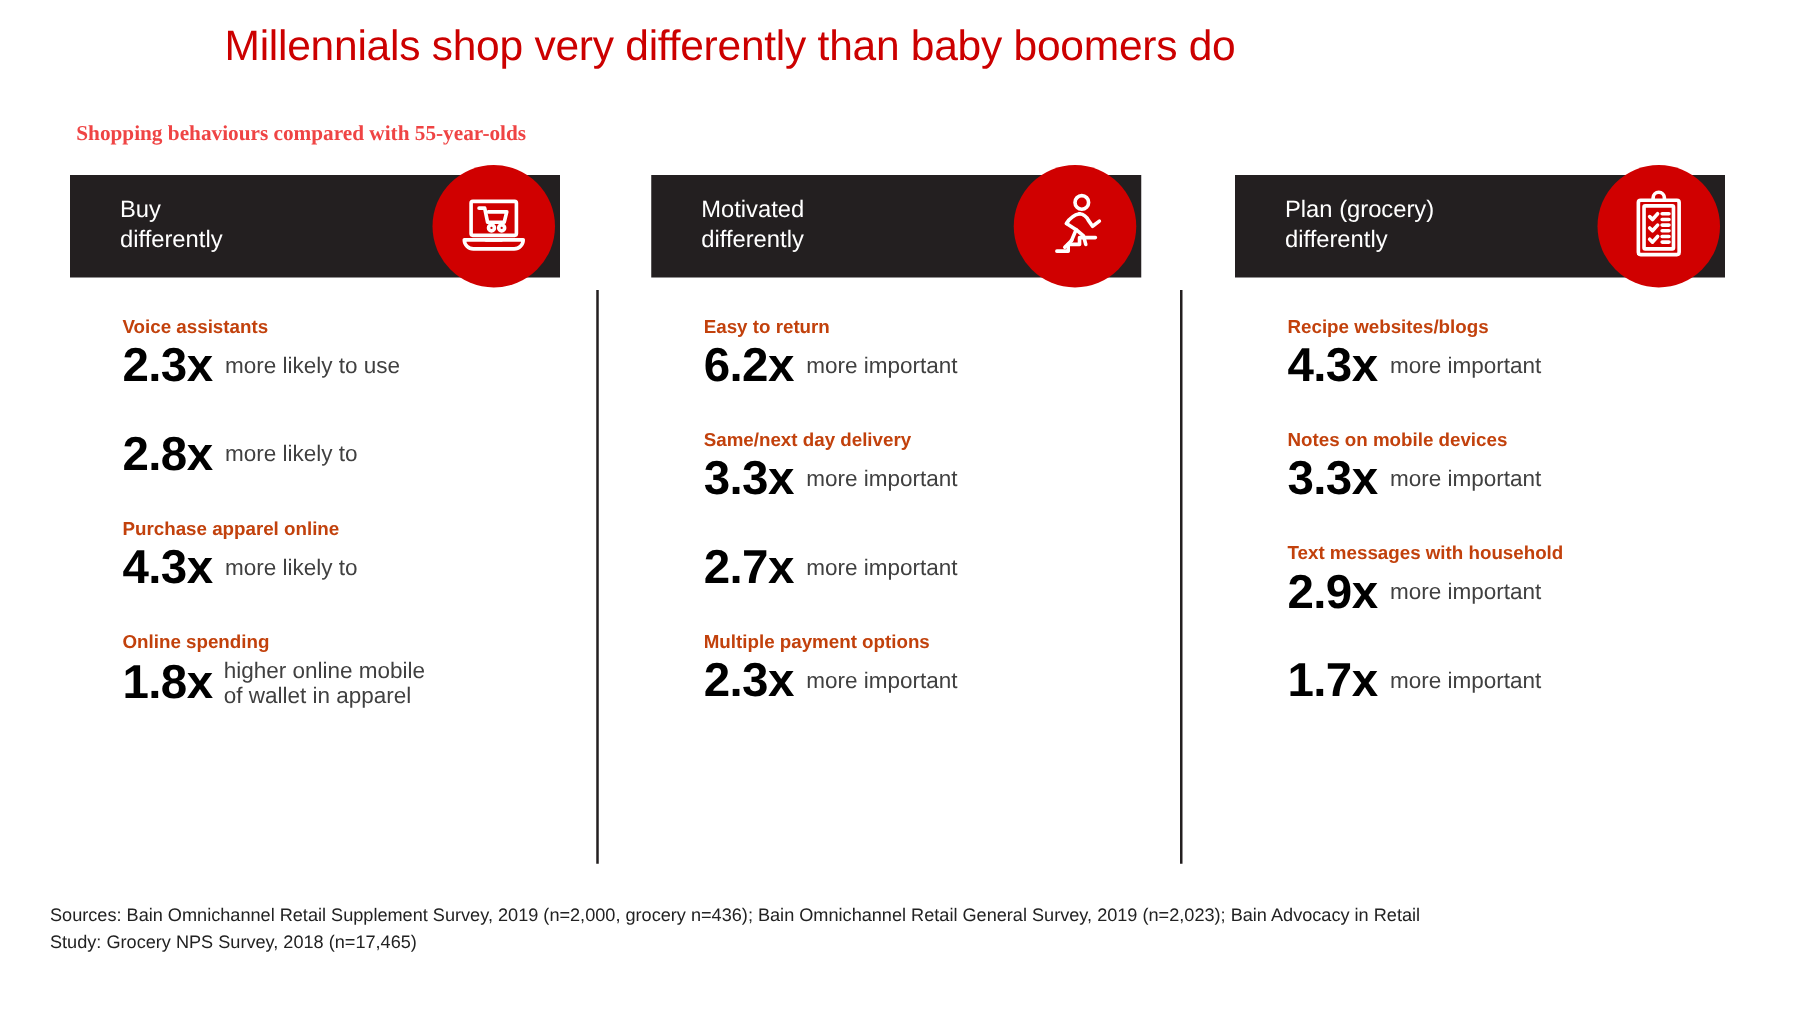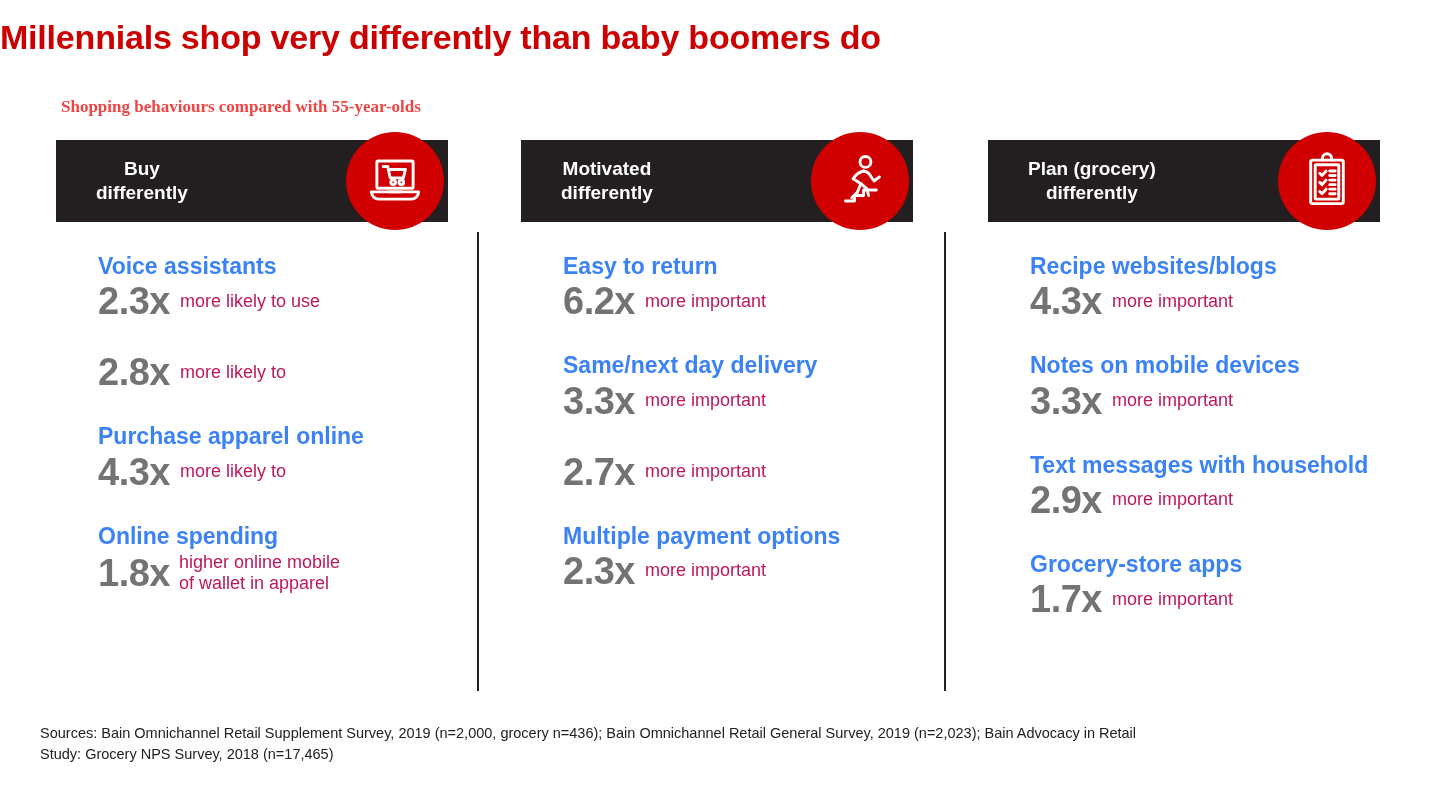--- a/index.html
+++ b/index.html
@@ -15,23 +15,23 @@
     overflow: hidden;
     position: relative;
   }
 
   
   .title {
     position: absolute;
     top: 18px;
     left: 0;
     width: 1168px;
-    text-align: left;
+    text-align: center;
     font-size: 34px;
-    font-weight: bold;
+    font-weight: normal;
     color: #cc0000;
     letter-spacing: -0.2px;
     white-space: nowrap;
   }
 
   .subtitle {
     position: absolute;
     top: 97px;
     left: 61px;
     font-size: 17px;
@@ -66,24 +66,23 @@
     background: #231f20;
     width: 392px;
   }
   .card-header-title {
     position: absolute;
     left: 40px;
     top: 50%;
     transform: translateY(-50%);
     color: #ffffff;
     font-size: 19px;
-    font-weight: bold;
+    font-weight: normal;
     line-height: 1.28;
     white-space: pre-line;
-    text-align: center;
   }
   .header-badge {
     position: absolute;
     right: 4px;
     top: 50%;
     transform: translateY(-50%);
     width: 98px;
     height: 98px;
     border-radius: 50%;
     background: #d00000;
@@ -102,41 +101,41 @@
     position: relative;
     margin-top: 32px;
     padding-left: 42px;
   }
   .item {
     margin-bottom: 33px;
   }
   .item:last-child { margin-bottom: 0; }
 
   .item-label {
-    font-size: 23px;
+    font-size: 15px;
     font-weight: bold;
-    color: #3b82f6;
+    color: #c2410c;
     line-height: 1.1;
     white-space: nowrap;
   }
   .item-stat {
     display: flex;
     align-items: center;
     margin-top: 3px;
   }
   .item-multiple {
     font-size: 38px;
     font-weight: bold;
-    color: #737373;
+    color: #000000;
     line-height: 1.0;
     letter-spacing: -0.5px;
   }
   .item-desc {
     font-size: 18px;
-    color: #be185d;
+    color: #404040;
     line-height: 1.16;
     margin-left: 10px;
     white-space: pre-line;
   }
   .item-desc.tight { margin-left: 9px; }
 
   
   .divider {
     position: absolute;
     top: 232px;
@@ -294,21 +293,20 @@
         </div>
       </div>
       <div class="item">
         <div class="item-label">Text messages with household</div>
         <div class="item-stat">
           <span class="item-multiple">2.9x</span>
           <span class="item-desc">more important</span>
         </div>
       </div>
       <div class="item">
-        <div class="item-label">Grocery-store apps</div>
         <div class="item-stat">
           <span class="item-multiple">1.7x</span>
           <span class="item-desc">more important</span>
         </div>
       </div>
     </div>
   </div>
 
 </div>
 

